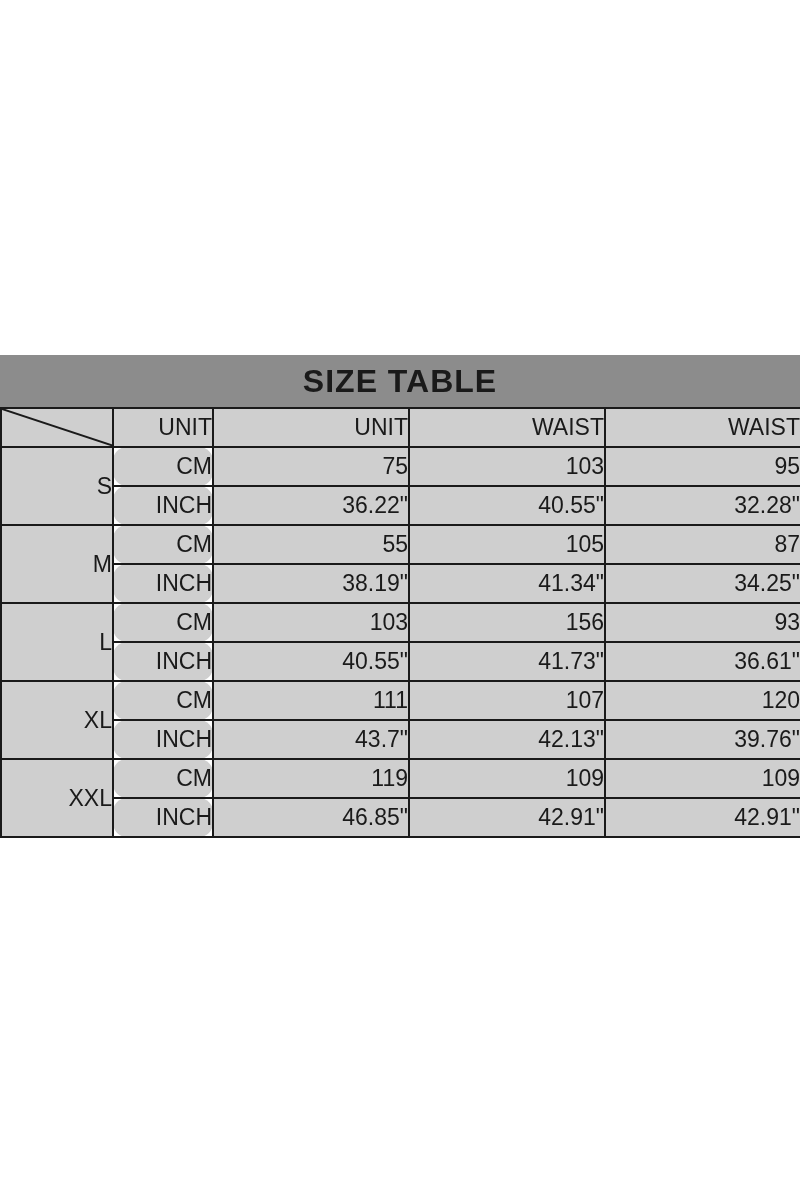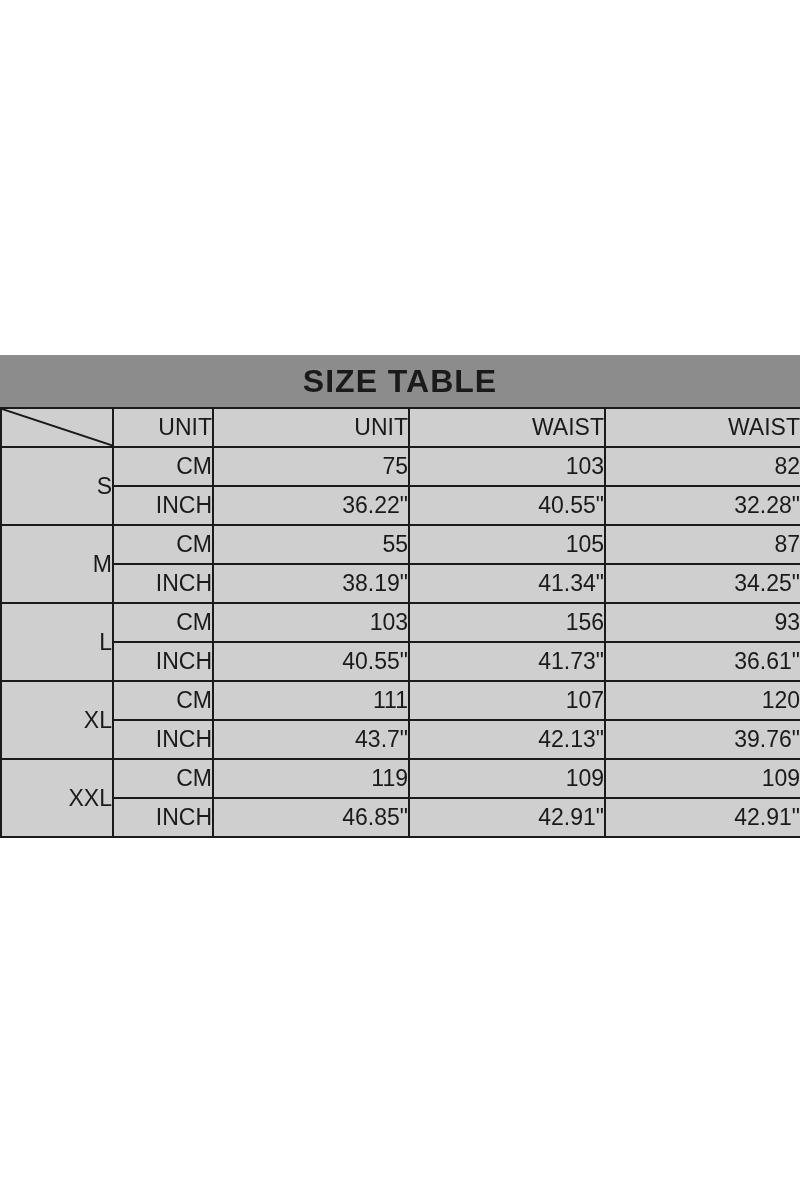--- a/index.html
+++ b/index.html
@@ -71,20 +71,21 @@
   td.size-label {
     font-size: 25px;
     width: 112px;
   }
   td.header-cell {
     font-weight: normal;
     font-size: 23px;
   }
   td.unit-cell {
     width: 100px;
+    border-radius: 14px;
   }
   .col-unit { width: 100px; }
   .col-val { width: 196px; }
   .note {
     position: absolute;
     left: 2px;
     top: 818px;
     font-size: 11.5px;
     font-weight: bold;
     color: #111111;
@@ -121,21 +122,21 @@
           <td class="header-cell">UNIT</td>
           <td class="header-cell">WAIST</td>
           <td class="header-cell">WAIST</td>
         </tr>
 
         <tr>
           <td class="size-label" rowspan="2">S</td>
           <td class="unit-cell">CM</td>
           <td>75</td>
           <td>103</td>
-          <td>82</td>
+          <td>95</td>
         </tr>
         <tr>
           <td class="unit-cell">INCH</td>
           <td>36.22"</td>
           <td>40.55"</td>
           <td>32.28"</td>
         </tr>
 
         <tr>
           <td class="size-label" rowspan="2">M</td>

